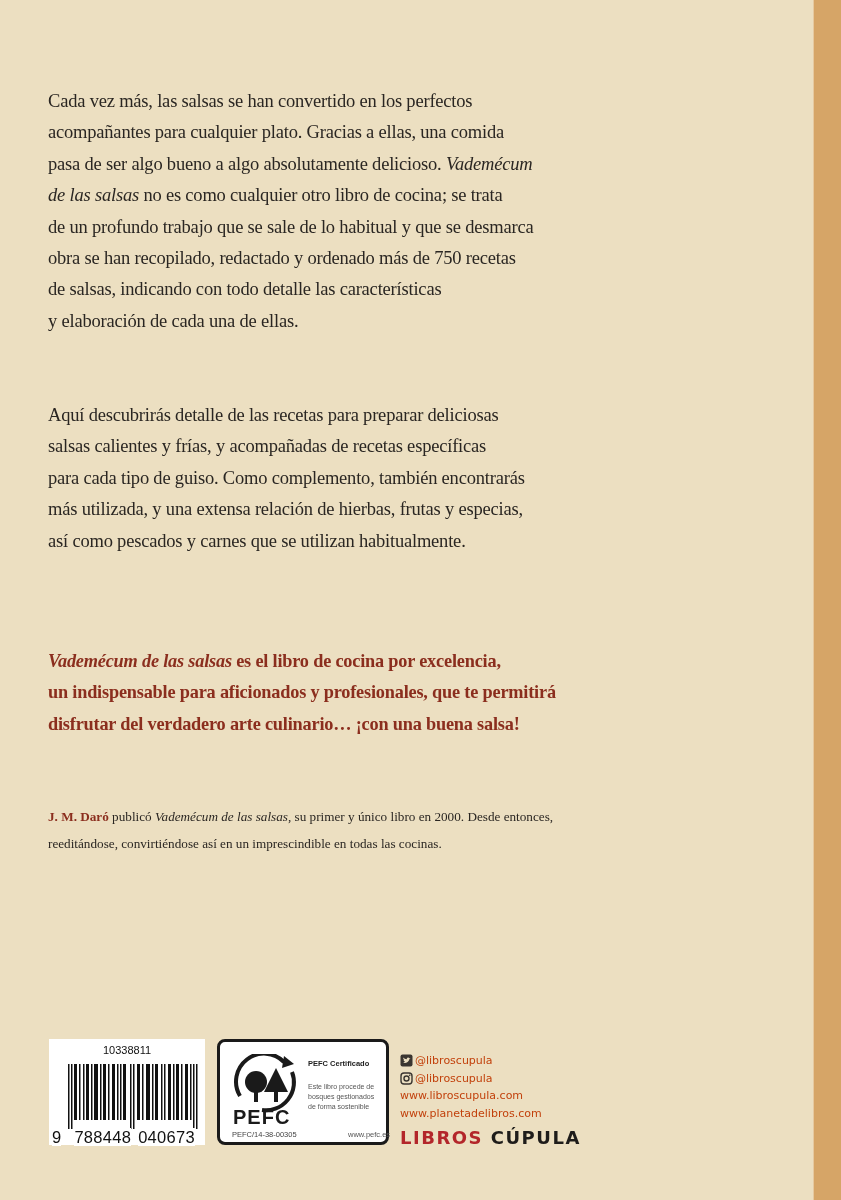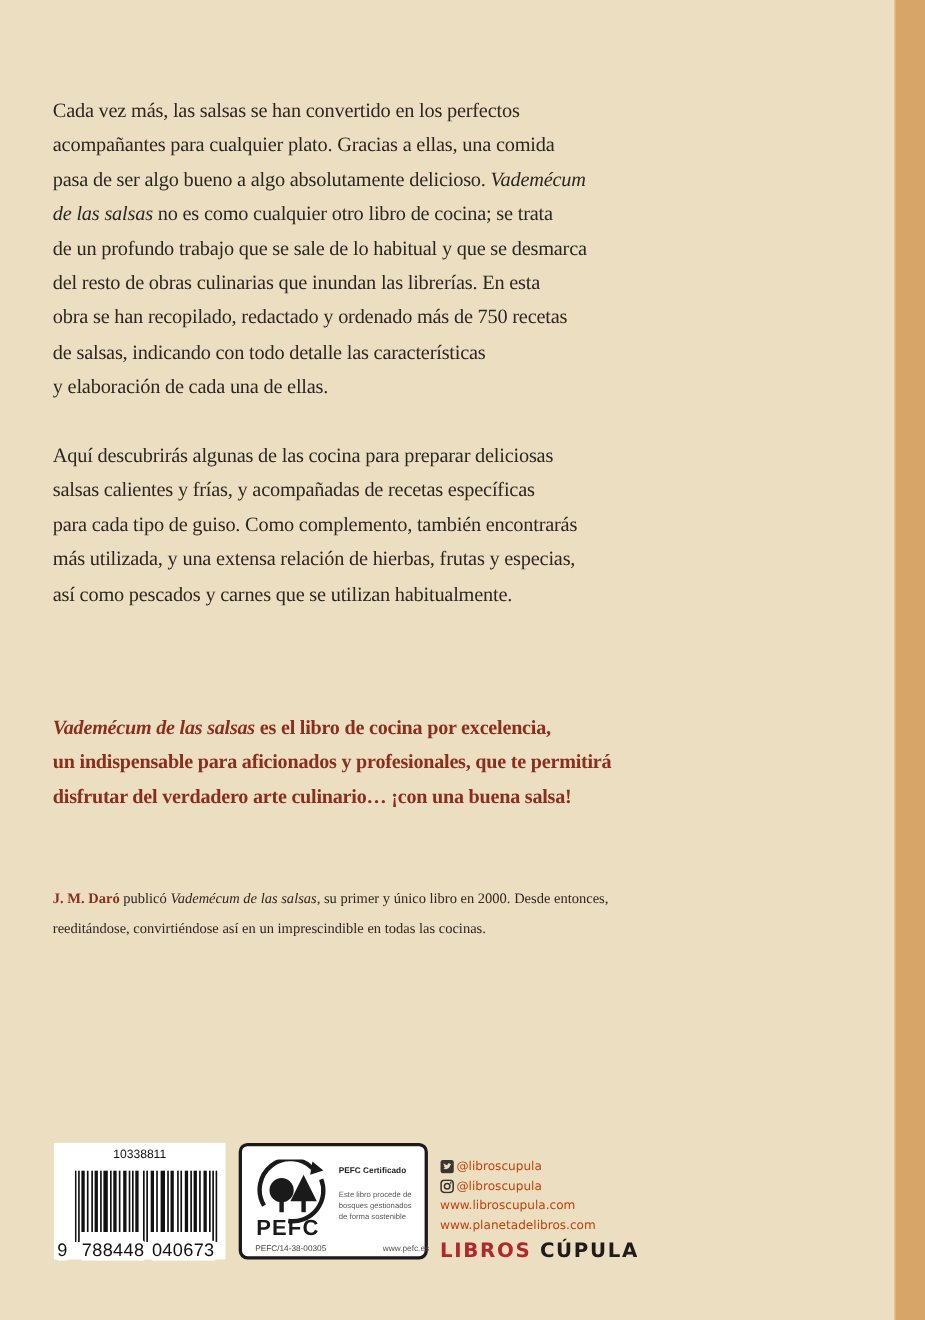--- a/index.html
+++ b/index.html
@@ -80,28 +80,27 @@
 <body>
 
 <div class="strip"></div>
 
 <div class="para p1 serif">
   <p>Cada vez más, las salsas se han convertido en los perfectos</p>
   <p>acompañantes para cualquier plato. Gracias a ellas, una comida</p>
   <p><span>pasa de ser algo bueno a algo absolutamente delicioso. </span><em>Vademécum</em></p>
   <p><em>de las salsas</em> <span>no es como cualquier otro libro de cocina; se trata</span></p>
   <p>de un profundo trabajo que se sale de lo habitual y que se desmarca</p>
-  <p>del resto de obras culinarias que inundan las librerías. En esta</p>
   <p>obra se han recopilado, redactado y ordenado más de 750 recetas</p>
   <p>de salsas, indicando con todo detalle las características</p>
   <p>y elaboración de cada una de ellas.</p>
 </div>
 
 <div class="para p2 serif">
-  <p>Aquí descubrirás algunas de las cocina para preparar deliciosas</p>
+  <p>Aquí descubrirás detalle de las recetas para preparar deliciosas</p>
   <p>salsas calientes y frías, y acompañadas de recetas específicas</p>
   <p>para cada tipo de guiso. Como complemento, también encontrarás</p>
   <p>más utilizada, y una extensa relación de hierbas, frutas y especias,</p>
   <p>así como pescados y carnes que se utilizan habitualmente.</p>
 </div>
 
 <div class="para p3 serif">
   <p><em>Vademécum de las salsas</em><span> es el libro de cocina por excelencia,</span></p>
   <p>un indispensable para aficionados y profesionales, que te permitirá</p>
   <p>disfrutar del verdadero arte culinario… ¡con una buena salsa!</p>

